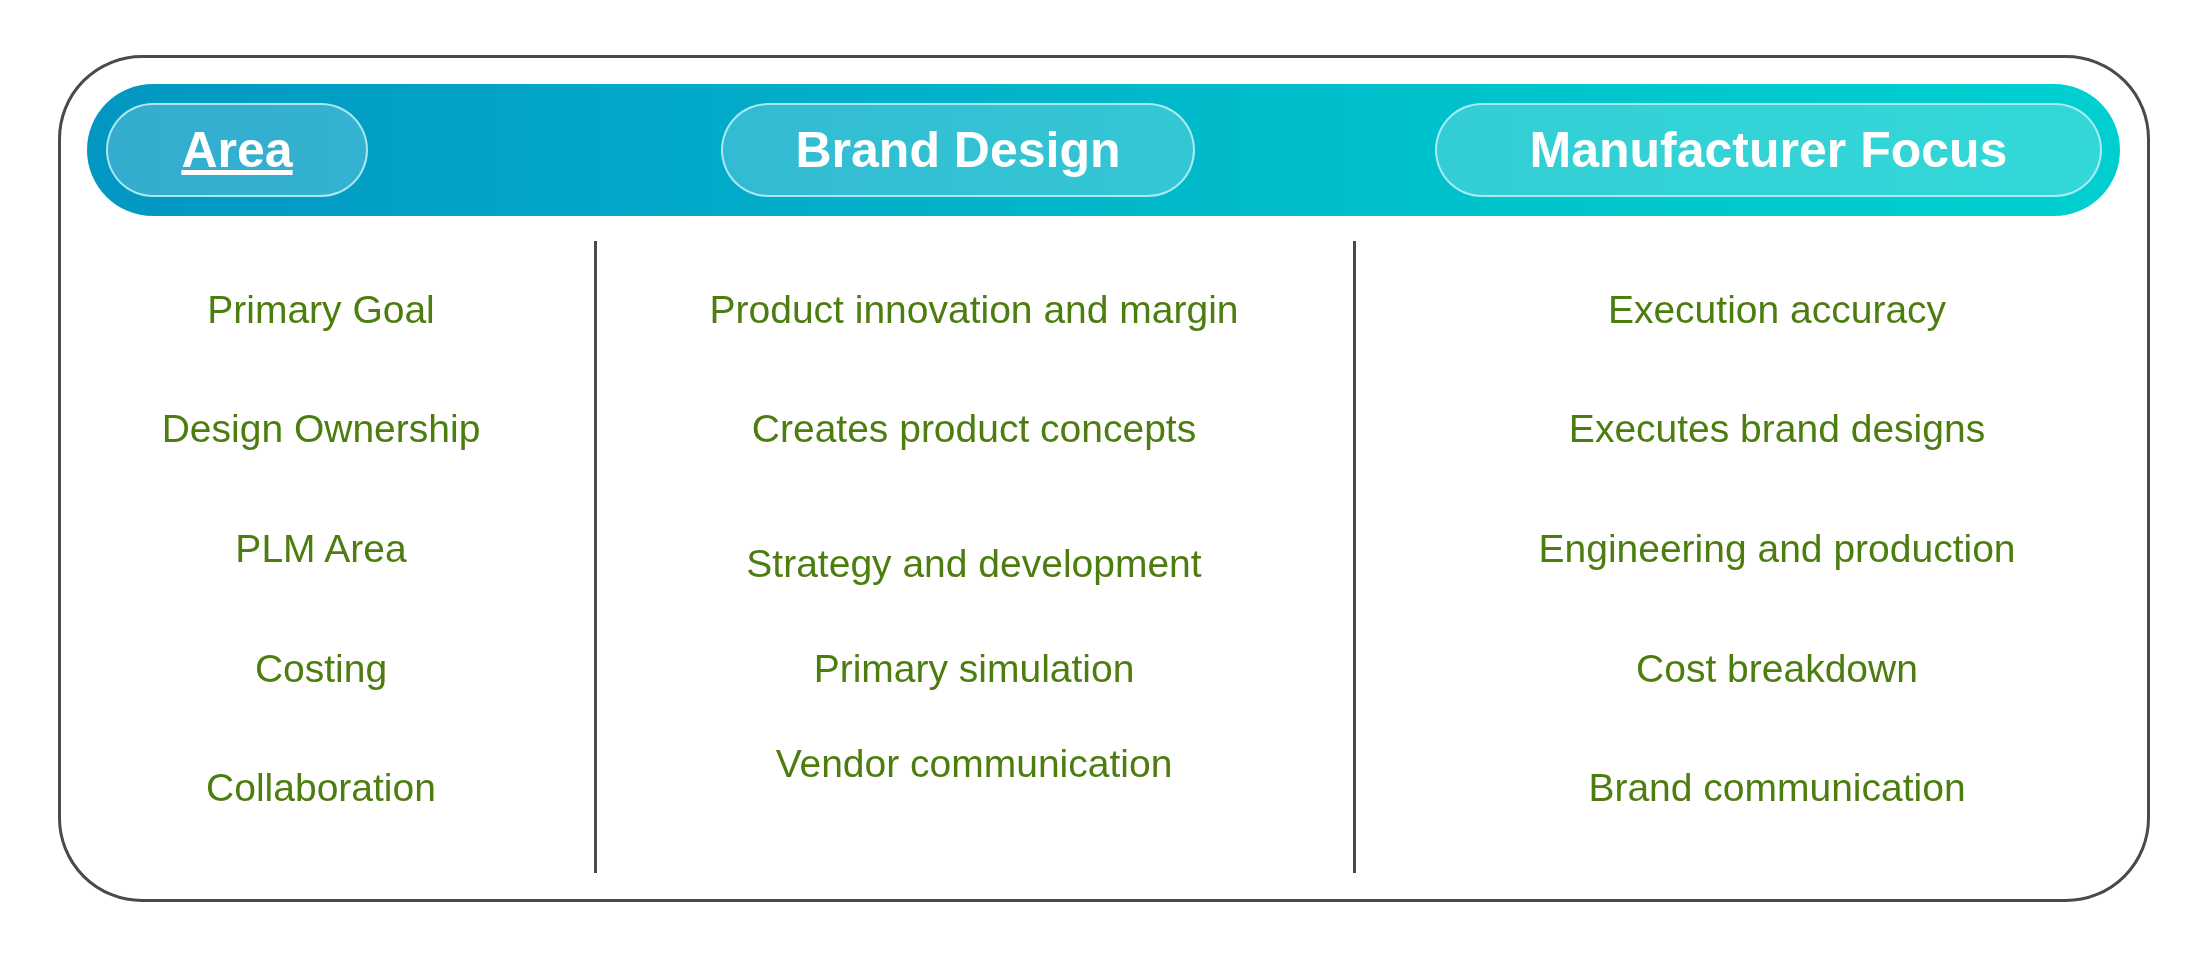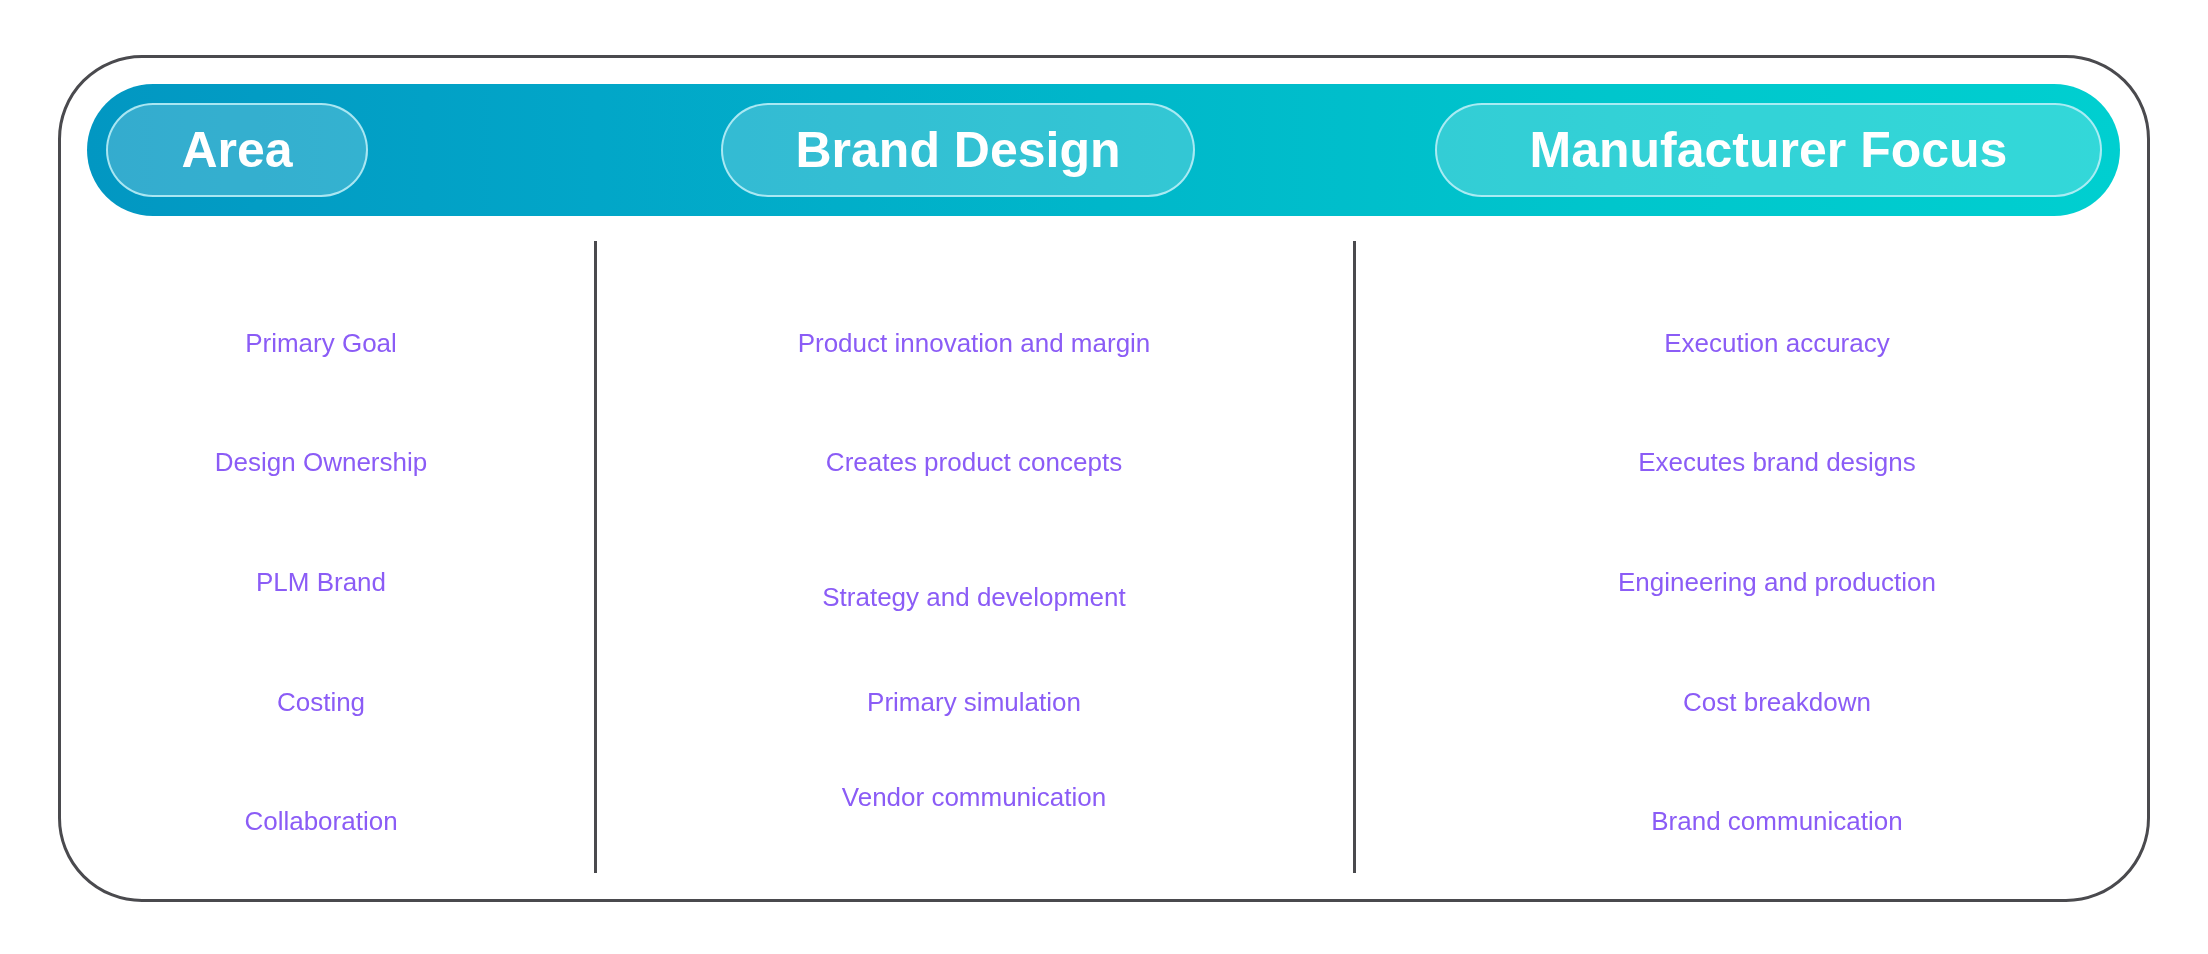--- a/index.html
+++ b/index.html
@@ -8,28 +8,28 @@
   .frame { position:absolute; left:58px; top:55px; width:2092px; height:847px;
            box-sizing:border-box; border:3px solid #4a4a4e; border-radius:84px; background:#fff; }
   .header { position:absolute; left:87px; top:84px; width:2033px; height:132px;
             border-radius:66px;
             background:linear-gradient(90deg,#0297c2 0%,#02a6c8 25%,#00b7ca 50%,#00c6cc 75%,#00cfd0 100%); }
   .pill { position:absolute; top:103px; height:94px; box-sizing:border-box;
           border:2.5px solid rgba(190,240,248,0.85); border-radius:47px;
           background:rgba(255,255,255,0.2);
           display:flex; align-items:center; justify-content:center;
           color:#ffffff; font-weight:bold; font-size:50px; white-space:nowrap; }
-  .pill.area { left:106px; width:262px; }
+  .pill.area { left:106px; width:262px;text-decoration:underline; }
   .pill.brand { left:721px; width:474px; }
   .pill.mfr { left:1435px; width:667px; }
   .divider { position:absolute; top:241px; width:3px; height:632px; background:#4a4a4e; }
   .divider.d1 { left:594px; }
   .divider.d2 { left:1353px; }
   .cell { position:absolute; height:60px; display:flex; align-items:center; justify-content:center;
-          color:#8b5cf6; font-size:26px; white-space:nowrap; transform:translateX(-50%);margin-top:33px; }
+          color:#4d7c0f; font-size:39px; white-space:nowrap; transform:translateX(-50%); }
 </style>
 </head>
 <body>
 
 <div class="frame"></div>
 <div class="header"></div>
 
 <div class="pill area">Area</div>
 <div class="pill brand">Brand Design</div>
 <div class="pill mfr">Manufacturer Focus</div>
@@ -38,21 +38,21 @@
 <div class="divider d2"></div>
 
 <div class="cell" style="left:321px;top:280px;">Primary Goal</div>
 <div class="cell" style="left:974px;top:280px;">Product innovation and margin</div>
 <div class="cell" style="left:1777px;top:280px;">Execution accuracy</div>
 
 <div class="cell" style="left:321px;top:399px;text-align:center;">Design Ownership</div>
 <div class="cell" style="left:974px;top:399px;">Creates product concepts</div>
 <div class="cell" style="left:1777px;top:399px;">Executes brand designs</div>
 
-<div class="cell" style="left:321px;top:519px;">PLM Brand</div>
+<div class="cell" style="left:321px;top:519px;">PLM Area</div>
 <div class="cell" style="left:974px;top:534px;">Strategy and development</div>
 <div class="cell" style="left:1777px;top:519px;">Engineering and production</div>
 
 <div class="cell" style="left:321px;top:639px;">Costing</div>
 <div class="cell" style="left:974px;top:639px;">Primary simulation</div>
 <div class="cell" style="left:1777px;top:639px;">Cost breakdown</div>
 
 <div class="cell" style="left:321px;top:758px;">Collaboration</div>
 <div class="cell" style="left:974px;top:734px;">Vendor communication</div>
 <div class="cell" style="left:1777px;top:758px;">Brand communication</div>

